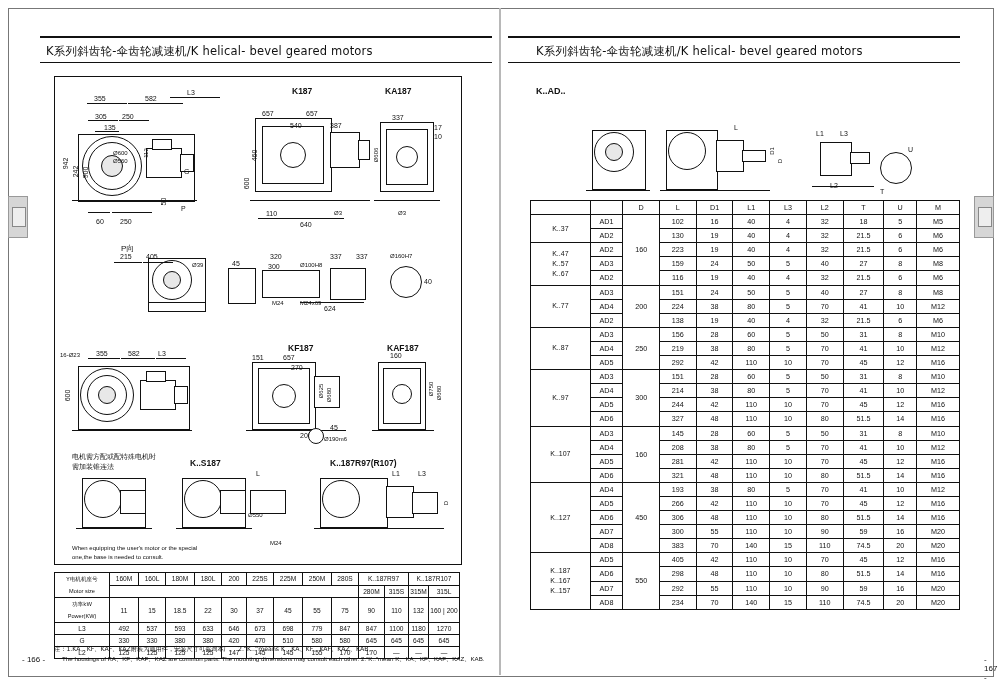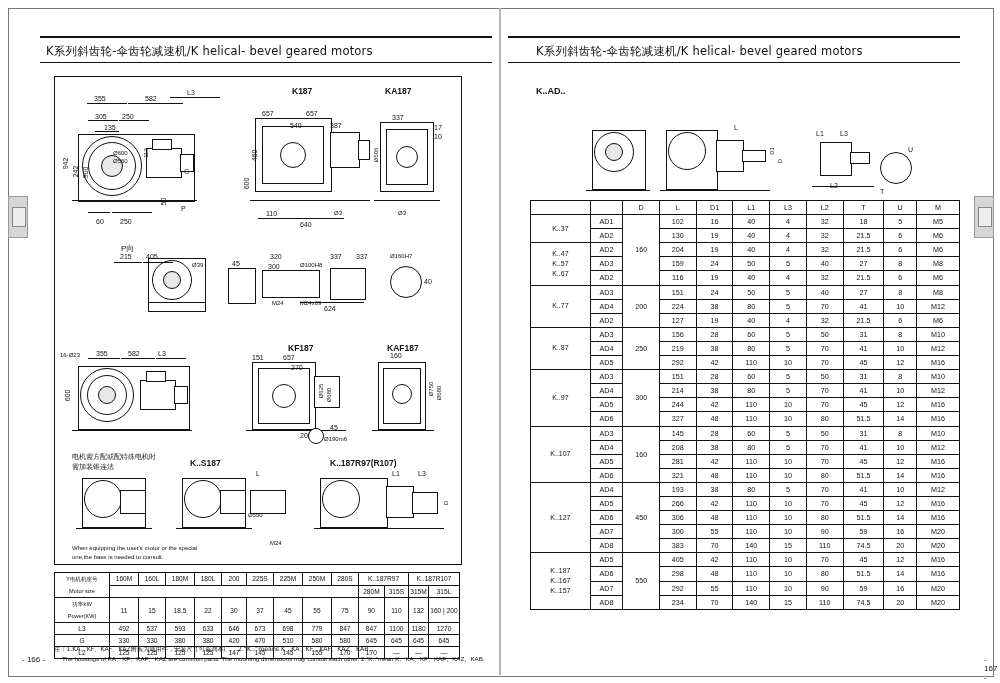--- a/index.html
+++ b/index.html
@@ -388,21 +388,21 @@
           <td>40</td>
           <td>4</td>
           <td>32</td>
           <td>21.5</td>
           <td>6</td>
           <td>M6</td>
         </tr>
         <tr>
           <td rowspan="3" style="font-size: 7px; line-height: 10px;">K..47<br>K..57<br>K..67</td>
           <td>AD2</td>
-          <td>204</td>
+          <td>223</td>
           <td>19</td>
           <td>40</td>
           <td>4</td>
           <td>32</td>
           <td>21.5</td>
           <td>6</td>
           <td>M6</td>
         </tr>
         <tr>
           <td>AD3</td>
@@ -445,21 +445,21 @@
           <td>38</td>
           <td>80</td>
           <td>5</td>
           <td>70</td>
           <td>41</td>
           <td>10</td>
           <td>M12</td>
         </tr>
         <tr>
           <td>AD2</td>
-          <td>127</td>
+          <td>138</td>
           <td>19</td>
           <td>40</td>
           <td>4</td>
           <td>32</td>
           <td>21.5</td>
           <td>6</td>
           <td>M6</td>
         </tr>
         <tr>
           <td rowspan="3" style="font-size: 7px; line-height: 10px;">K..87</td>

